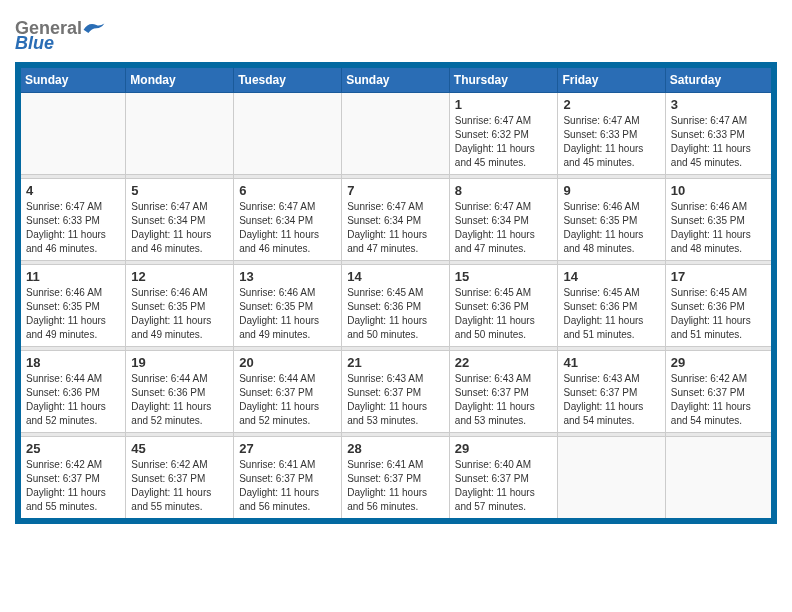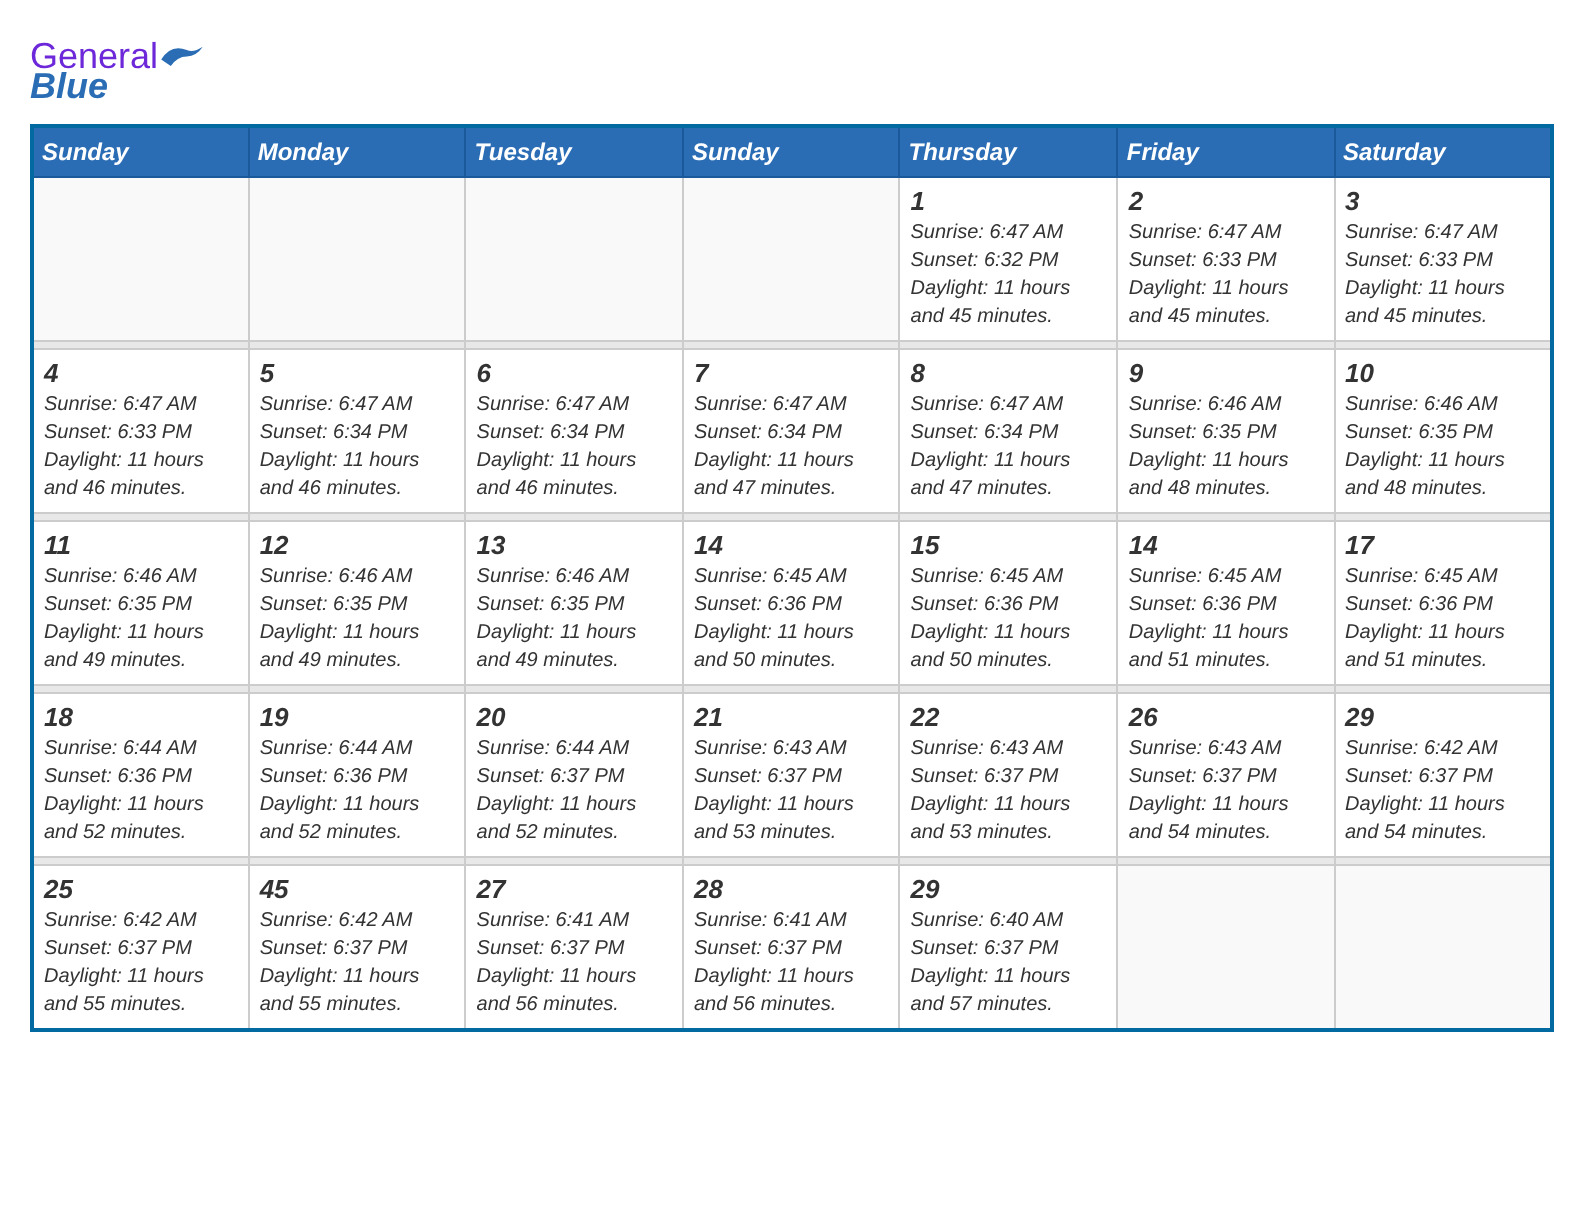--- a/index.html
+++ b/index.html
@@ -17,22 +17,22 @@
       margin-bottom: 8px;
     }
     .logo {
       display: flex;
       align-items: center;
       gap: 2px;
       margin-top: 8px;
     }
     .logo-text-general {
       font-size: 18px;
-      font-weight: normal;
-      color: #6d28d9;
+      font-weight: bold;
+      color: #737373;
     }
     .logo-text-blue {
       font-size: 18px;
       font-weight: bold;
       color: #2a6db5;
     }
     .logo-bird {
       width: 24px;
       height: 20px;
     }
@@ -45,22 +45,21 @@
       color: #333;
       line-height: 1.1;
     }
     .location-title {
       font-size: 16px;
       color: #555;
     }
     .calendar-table {
       width: 100%;
       border-collapse: collapse;
-      border: 2px solid #0369a1;
-      font-style: italic;
+      border: 6px solid #0369a1;
     }
     .calendar-table th {
       background-color: #2a6db5;
       color: #fff;
       font-size: 12px;
       font-weight: bold;
       padding: 5px 4px;
       border: 1px solid #1a5a9a;
       text-align: left;
     }
@@ -290,21 +289,21 @@
 Sunset: 6:37 PM
 Daylight: 11 hours and 53 minutes.</div>
         </td>
         <td>
           <span class="cell-day">22</span>
           <div class="cell-info" style="white-space: pre-line;">Sunrise: 6:43 AM
 Sunset: 6:37 PM
 Daylight: 11 hours and 53 minutes.</div>
         </td>
         <td>
-          <span class="cell-day">26</span>
+          <span class="cell-day">41</span>
           <div class="cell-info" style="white-space: pre-line;">Sunrise: 6:43 AM
 Sunset: 6:37 PM
 Daylight: 11 hours and 54 minutes.</div>
         </td>
         <td>
           <span class="cell-day">29</span>
           <div class="cell-info" style="white-space: pre-line;">Sunrise: 6:42 AM
 Sunset: 6:37 PM
 Daylight: 11 hours and 54 minutes.</div>
         </td>

